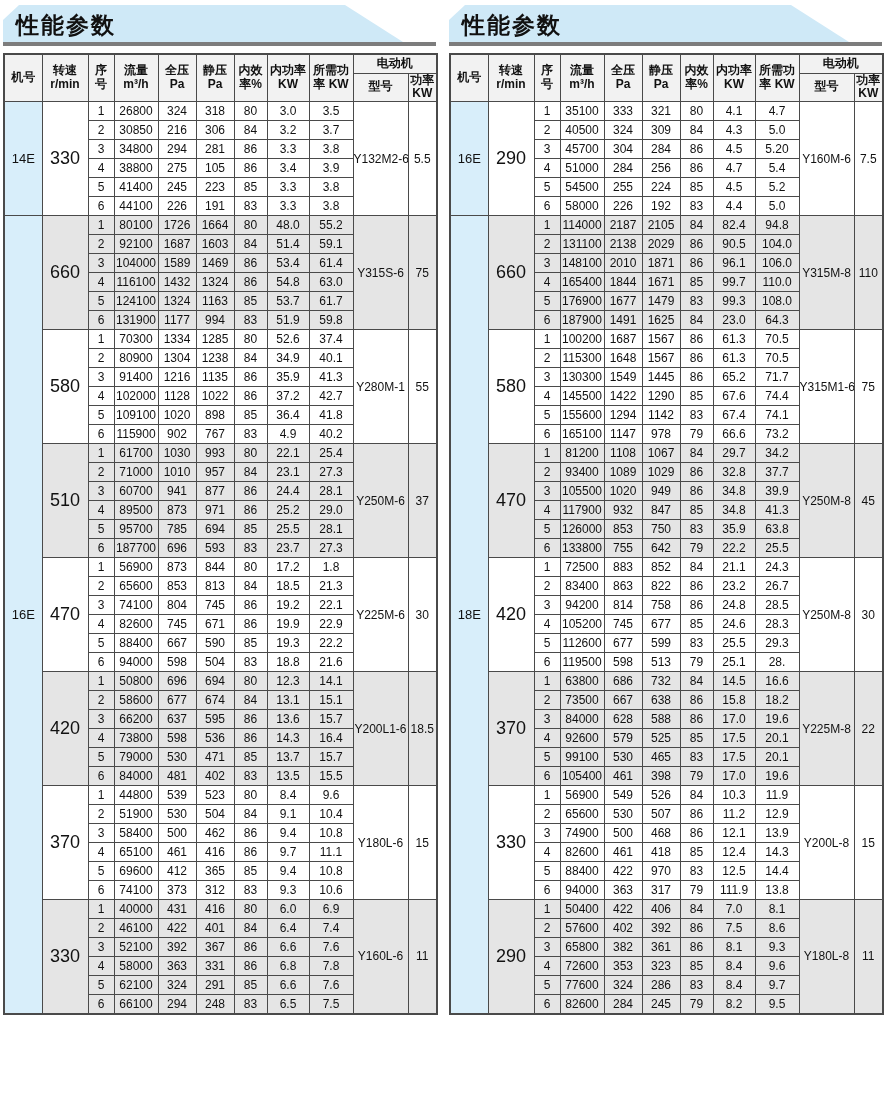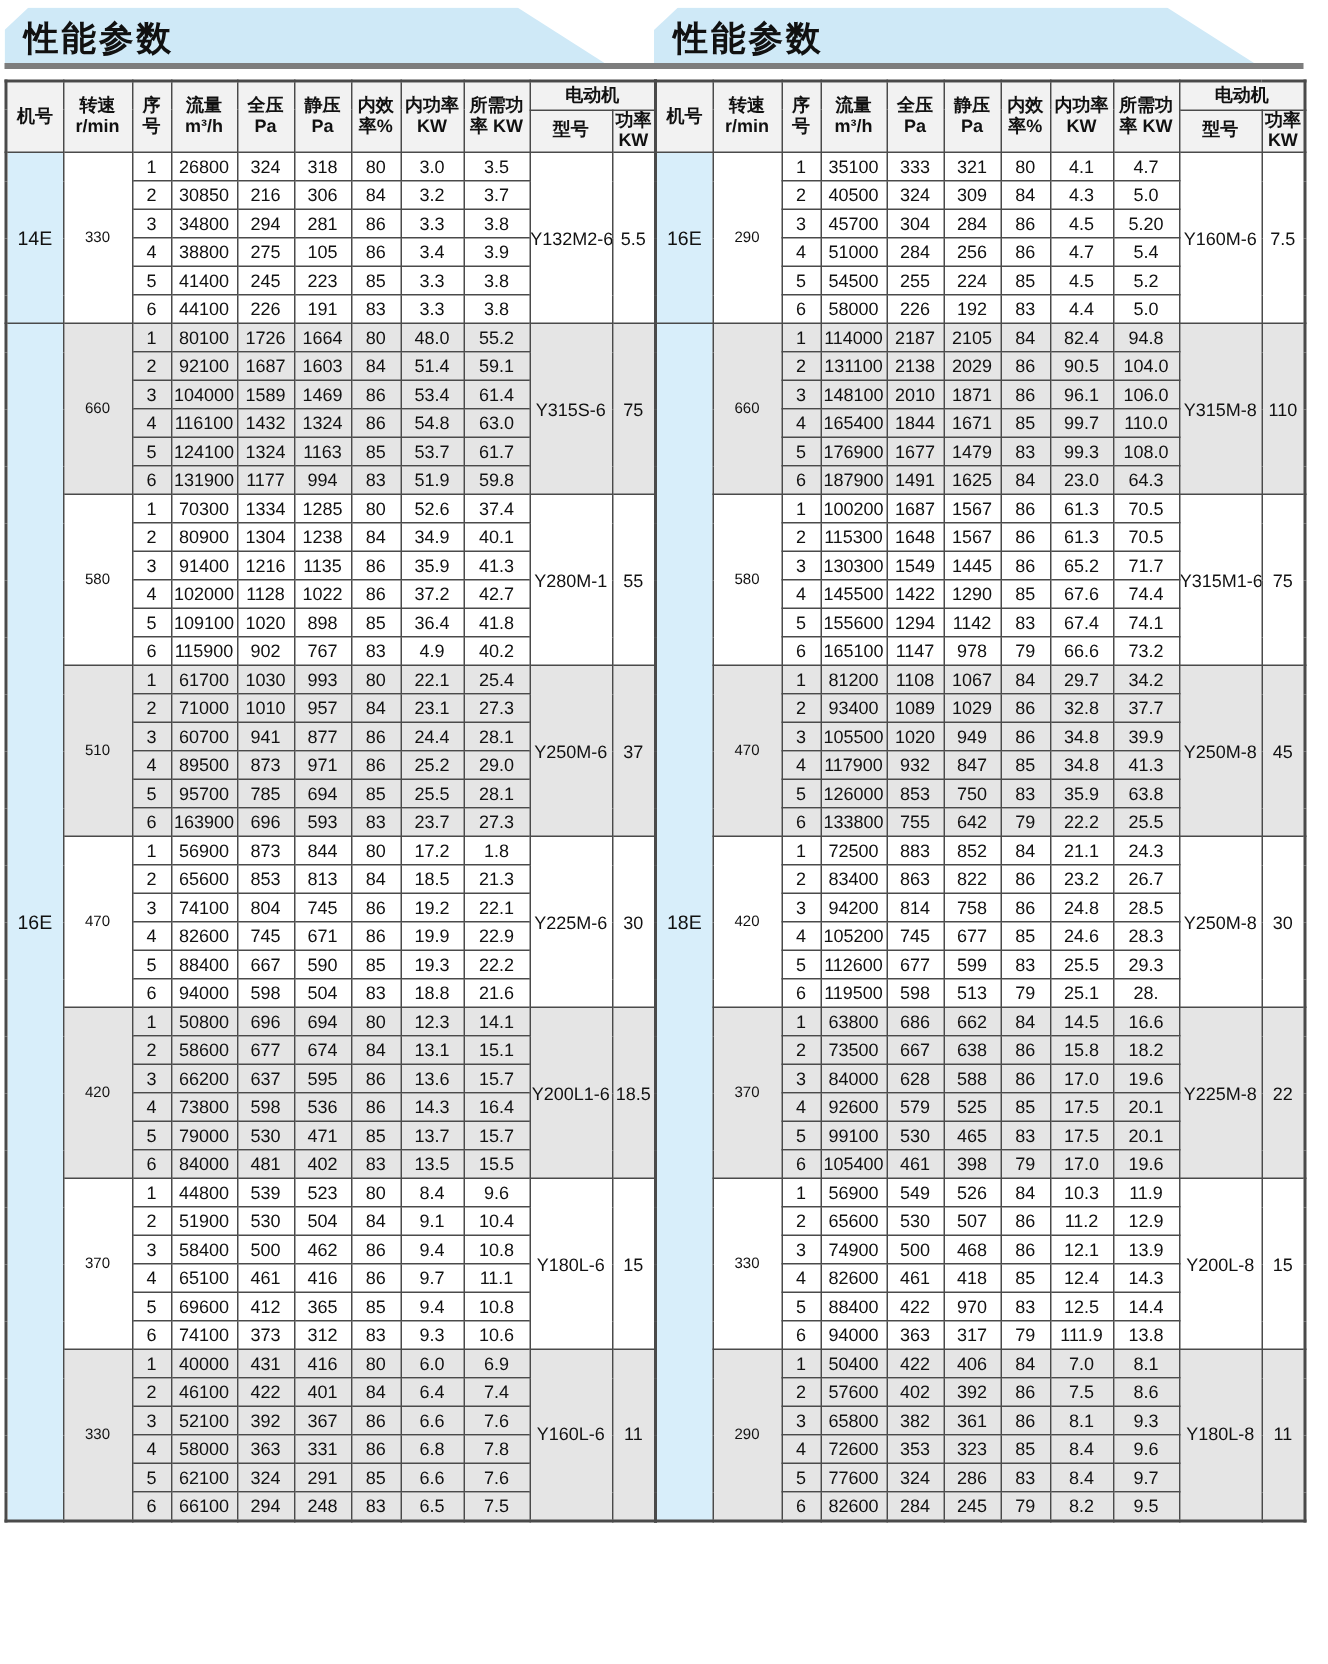--- a/index.html
+++ b/index.html
@@ -7,21 +7,21 @@
     --machine-bg:#d8eefa;
     --alt-bg:#e5e5e5;
     --bar:#7d7d7d;
     --border:#4a4a4a;
   }
   *{box-sizing:border-box}
   body{
     margin:0;width:885px;height:1109px;background:#fff;
     font-family:"Liberation Sans",sans-serif;color:#111;
   }
-  .page{display:flex;gap:0;padding:2px 2px 0 3px}
+  .page{display:flex;gap:13px;padding:2px 2px 0 3px}
   .panel{width:433px}
   .title-row{position:relative;height:40px}
   .title-bg{
     position:absolute;left:0;top:3px;width:400px;height:37px;
     background:var(--title-bg);
     clip-path:polygon(16px 0,342px 0,400px 100%,0 100%,0 15px);
   }
   .title-text{
     position:relative;font-size:23px;font-weight:bold;
     padding:8px 0 0 13px;letter-spacing:2px;
@@ -33,21 +33,21 @@
   }
   th,td{
     border:1px solid var(--border);padding:0;height:19px;
     overflow:hidden;white-space:nowrap;
   }
   th{font-weight:bold;background:#f2f2f2;font-size:12px;line-height:1.15}
   th span{display:block}
   td{font-size:12px}
   td.machine{background:var(--machine-bg);font-size:13px}
   td.alt{background:var(--alt-bg)}
-  td.speed{font-size:10px}
+  td.speed{font-size:18px}
 </style>
 </head>
 <body>
 
 <div class="page">
 
   <div class="panel">
     <div class="title-row">
       <div class="title-bg"></div>
       <div class="title-text">性能参数</div>
@@ -335,21 +335,21 @@
             <td class="alt">5</td>
             <td class="alt">95700</td>
             <td class="alt">785</td>
             <td class="alt">694</td>
             <td class="alt">85</td>
             <td class="alt">25.5</td>
             <td class="alt">28.1</td>
           </tr>
           <tr>
             <td class="alt">6</td>
-            <td class="alt">163900</td>
+            <td class="alt">187700</td>
             <td class="alt">696</td>
             <td class="alt">593</td>
             <td class="alt">83</td>
             <td class="alt">23.7</td>
             <td class="alt">27.3</td>
           </tr>
           <tr>
             <td class="speed" rowspan="6">470</td>
             <td>1</td>
             <td>56900</td>
@@ -938,21 +938,21 @@
             <td>513</td>
             <td>79</td>
             <td>25.1</td>
             <td>28.</td>
           </tr>
           <tr>
             <td class="speed alt" rowspan="6">370</td>
             <td class="alt">1</td>
             <td class="alt">63800</td>
             <td class="alt">686</td>
-            <td class="alt">662</td>
+            <td class="alt">732</td>
             <td class="alt">84</td>
             <td class="alt">14.5</td>
             <td class="alt">16.6</td>
             <td class="alt" rowspan="6">Y225M-8</td>
             <td class="alt" rowspan="6">22</td>
           </tr>
           <tr>
             <td class="alt">2</td>
             <td class="alt">73500</td>
             <td class="alt">667</td>

